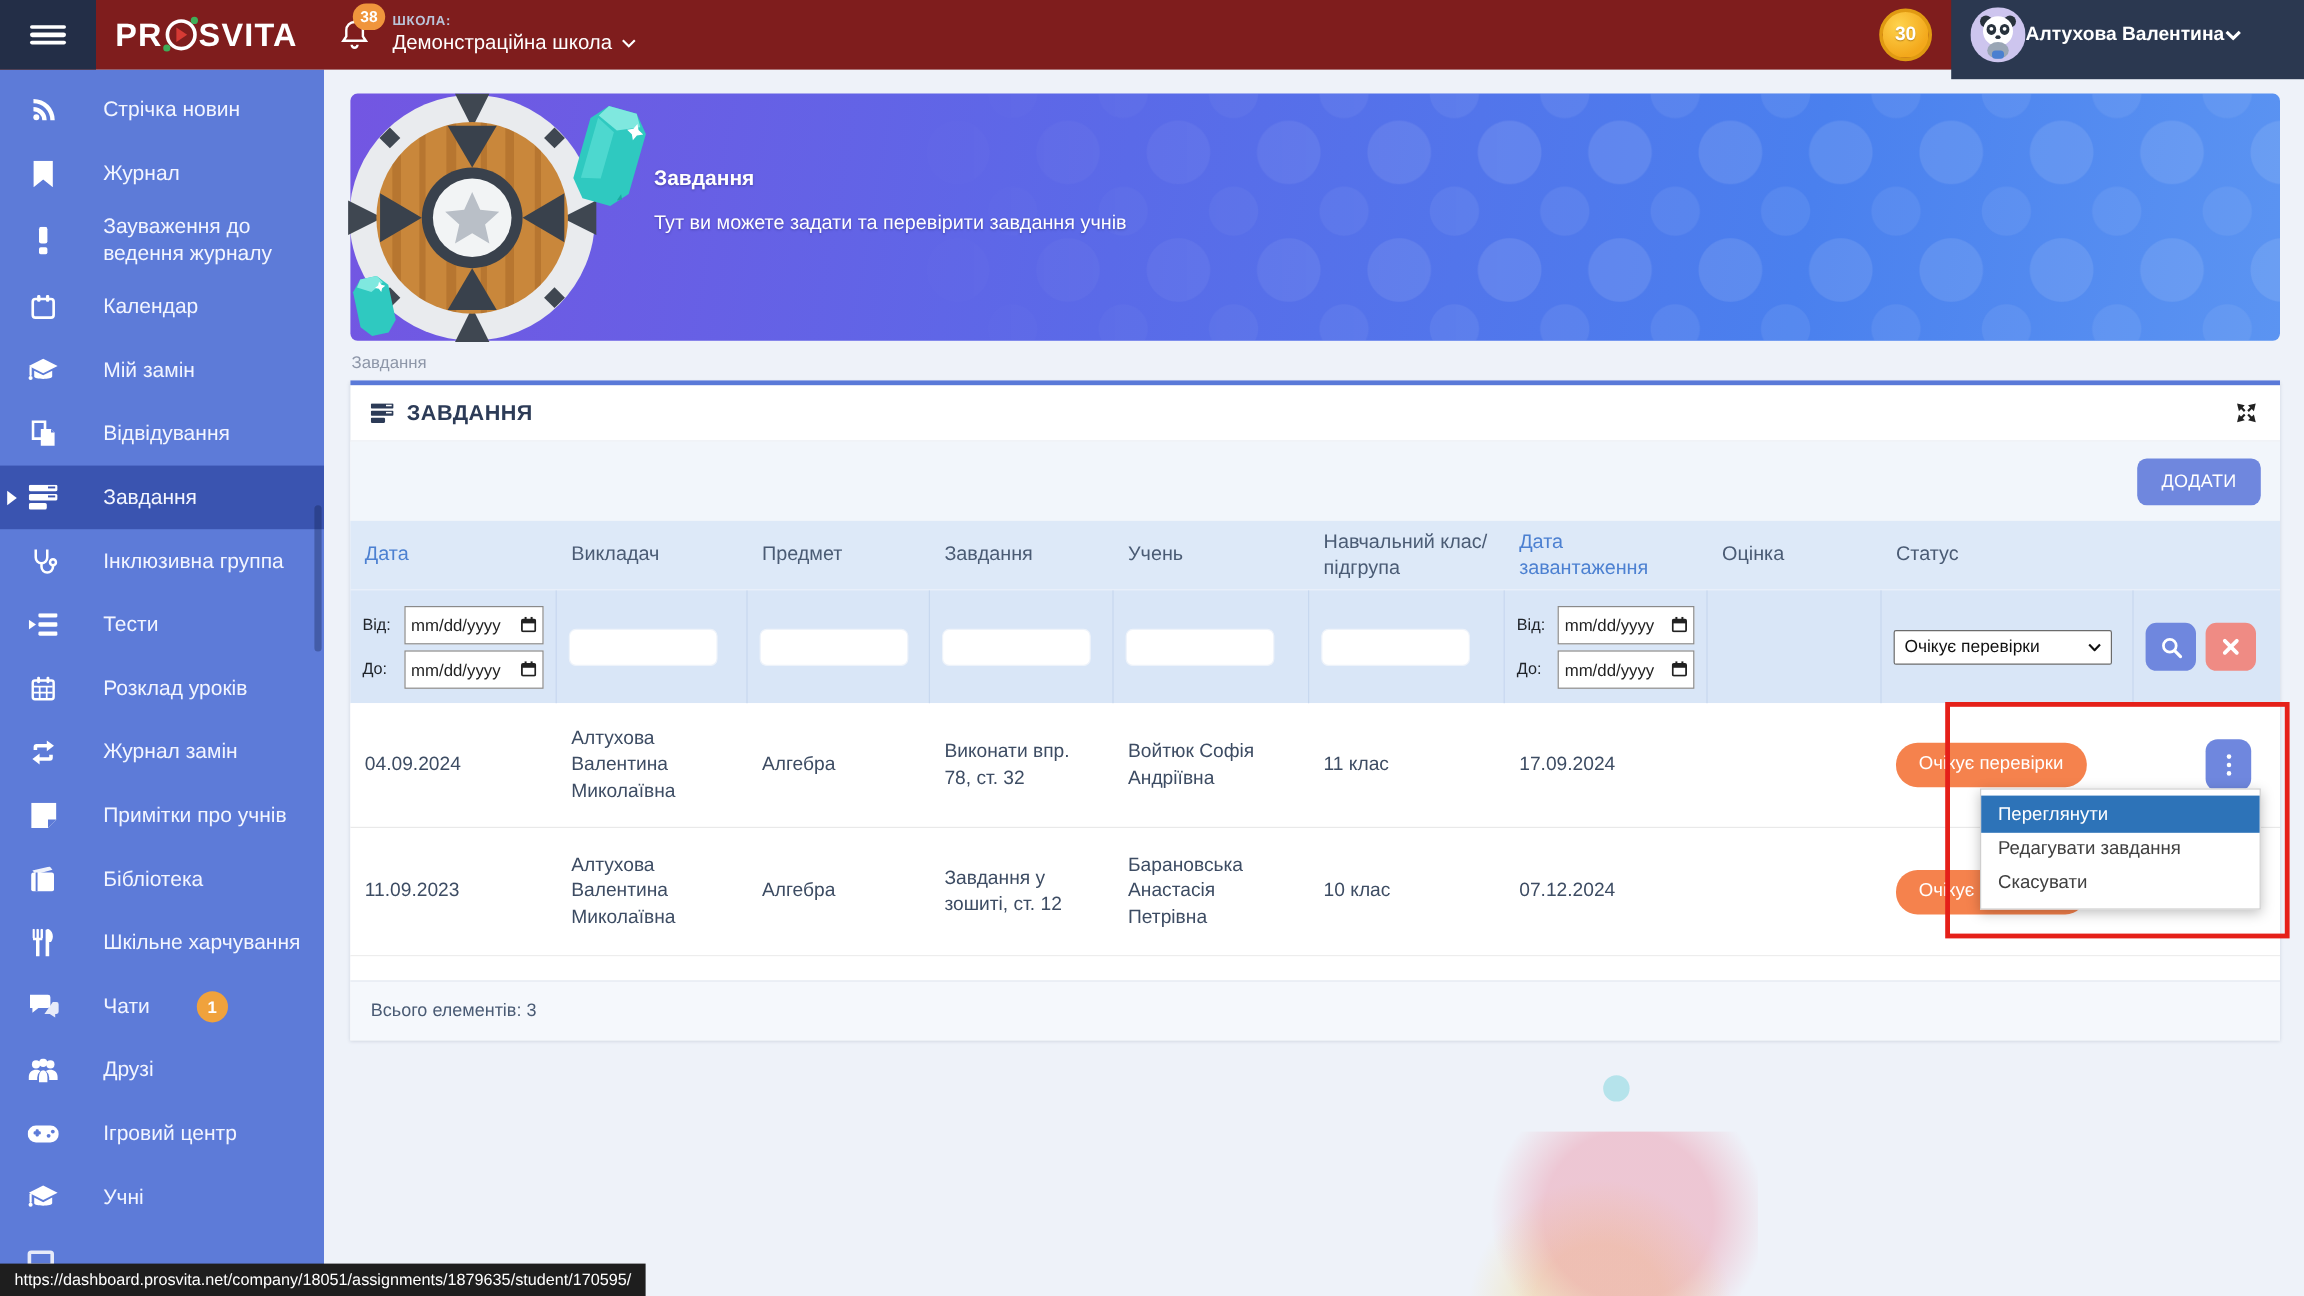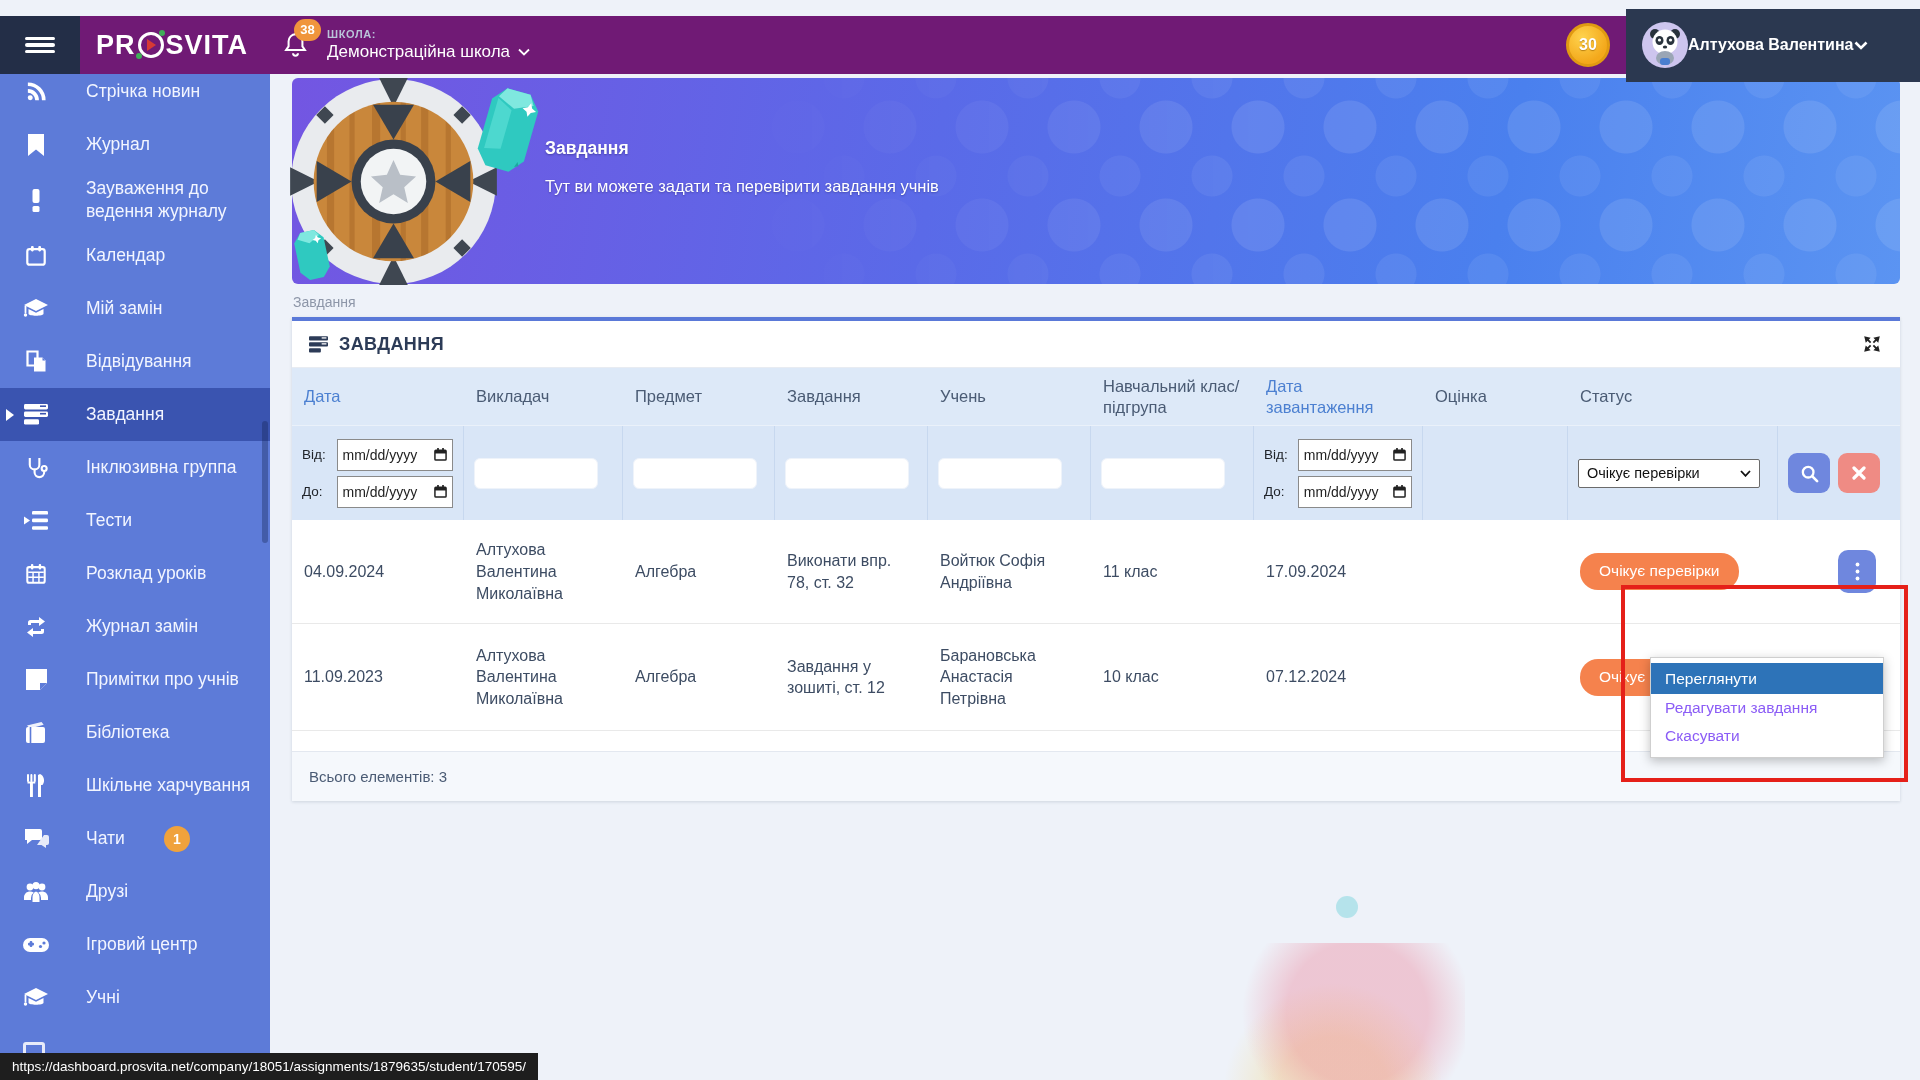--- a/index.html
+++ b/index.html
@@ -1,21 +1,21 @@
 <!DOCTYPE html>
 <html><head>
 <meta charset="utf-8">
 <style>
   * { box-sizing: border-box; margin: 0; padding: 0; }
   html,body { width:1920px; height:1080px; overflow:hidden; }
   body { font-family:"Liberation Sans","DejaVu Sans",sans-serif; background:#eef2f9; }
   .screen { position:relative; width:1920px; height:1080px; overflow:hidden; }
 
   
-  .topbar { position:absolute; top:16px; left:0; right:0; height:58px; background:#701a75; display:flex; align-items:center; z-index:20; }
+  .topbar { position:absolute; top:0; left:0; right:0; height:58px; background:#7f1d1d; display:flex; align-items:center; z-index:20; }
   .burger-box { width:80px; height:58px; background:#232e47; display:flex; align-items:center; justify-content:center; cursor:pointer; flex:0 0 auto; }
   .burger-box span { display:block; width:30px; height:3.5px; background:#fff; border-radius:2px; margin:3px 0; }
   .logo { display:flex; align-items:center; margin-left:16px; color:#fff; font-size:27px; font-weight:bold; letter-spacing:1px; cursor:pointer; }
   .logo-o { position:relative; width:26px; height:26px; border:3.5px solid #fff; border-radius:50%; margin:0 2px; display:inline-block; }
   .logo-o .play { position:absolute; left:6px; top:3.5px; width:0; height:0; border-left:9px solid #d63a34; border-top:6px solid transparent; border-bottom:6px solid transparent; }
   .logo-o .dot1 { position:absolute; right:-4px; top:-5px; width:6px; height:6px; background:#3fae58; border-radius:50%; }
   .logo-o .dot2 { position:absolute; left:-5px; bottom:-4px; width:6px; height:6px; background:#3fae58; border-radius:50%; }
   .notif { position:relative; margin-left:34px; cursor:pointer; flex:0 0 auto; }
   .notif-badge { position:absolute; top:-12px; left:12px; min-width:27px; height:22px; padding:0 5px; background:#f0953c; border-radius:11px; color:#fff; font-size:13px; font-weight:bold; display:flex; align-items:center; justify-content:center; }
   .school { margin-left:18px; color:#fff; }
@@ -80,21 +80,21 @@
   .trow.r1 { min-height:103px; }
   .trow.r2 { min-height:108px; border-top:1px solid #e9e9e9; border-bottom:1px solid #e9e9e9; }
   .pill { background:#f5824d; color:#fff; font-size:15.5px; padding:8px 19px; border-radius:18px; white-space:nowrap; }
   .cell-actions { justify-content:flex-end; padding-right:24px !important; }
   .btn-dots { width:38px; height:43px; background:#6f87de; border:none; border-radius:10px; display:flex; align-items:center; justify-content:center; cursor:pointer; }
   .tspacer { height:20px; background:#fff; }
   .card-footer { height:50px; background:#f5f8fc; border-top:1px solid #e3e8f0; display:flex; align-items:center; padding-left:17px; font-size:15px; color:#4a5b74; }
 
   
   .ctx-menu { position:absolute; left:1650px; top:657px; width:234px; background:#fff; border:1px solid #cfcfcf; box-shadow:0 3px 10px rgba(0,0,0,.25); padding:5px 0 7px 0; z-index:40; }
-  .ctx-item { height:28px; display:flex; align-items:center; padding-left:14px; font-size:15.5px; color:#8b5cf6; cursor:pointer; }
+  .ctx-item { height:28px; display:flex; align-items:center; padding-left:14px; font-size:15.5px; color:#404040; cursor:pointer; }
   .ctx-item.active { background:#2d73b8; color:#fff; height:31px; }
   .red-box { position:absolute; left:1621px; top:585px; width:287px; height:197px; border:4px solid #e52019; z-index:60; pointer-events:none; }
   .statusbar { position:absolute; left:0; bottom:0; height:27px; background:#1e1e1e; color:#fff; font-size:13.5px; display:flex; align-items:center; padding:0 12px; z-index:70; white-space:nowrap; }
   .deco-pink { position:absolute; left:955px; top:885px; width:240px; height:200px; z-index:1;
      background:radial-gradient(circle at 55% 35%, rgba(235,110,135,.33) 0 38%, transparent 62%),
                 radial-gradient(circle at 45% 75%, rgba(245,205,90,.30) 0 28%, transparent 55%); }
   .deco-dot { position:absolute; left:1066px; top:838px; width:22px; height:22px; border-radius:50%; background:rgba(75,200,210,.35); z-index:1; }
   .icn svg, svg { display:block; }
 </style>
 </head>
@@ -445,20 +445,23 @@
               <g fill="#222">
                 <polygon points="3.5,3.5 10.5,5.2 5.2,10.5"></polygon>
                 <polygon points="20.5,3.5 18.8,10.5 13.5,5.2"></polygon>
                 <polygon points="3.5,20.5 5.2,13.5 10.5,18.8"></polygon>
                 <polygon points="20.5,20.5 13.5,18.8 18.8,13.5"></polygon>
               </g>
             </svg>
         </span>
       </div>
 
+      <div class="toolbar">
+        <button class="btn-add">ДОДАТИ</button>
+      </div>
 
       <div class="tgrid thead">
         <div class="sorted">Дата</div>
         <div>Викладач</div>
         <div>Предмет</div>
         <div>Завдання</div>
         <div>Учень</div>
         <div>Навчальний клас/підгрупа</div>
         <div class="sorted">Дата завантаження</div>
         <div>Оцінка</div>

